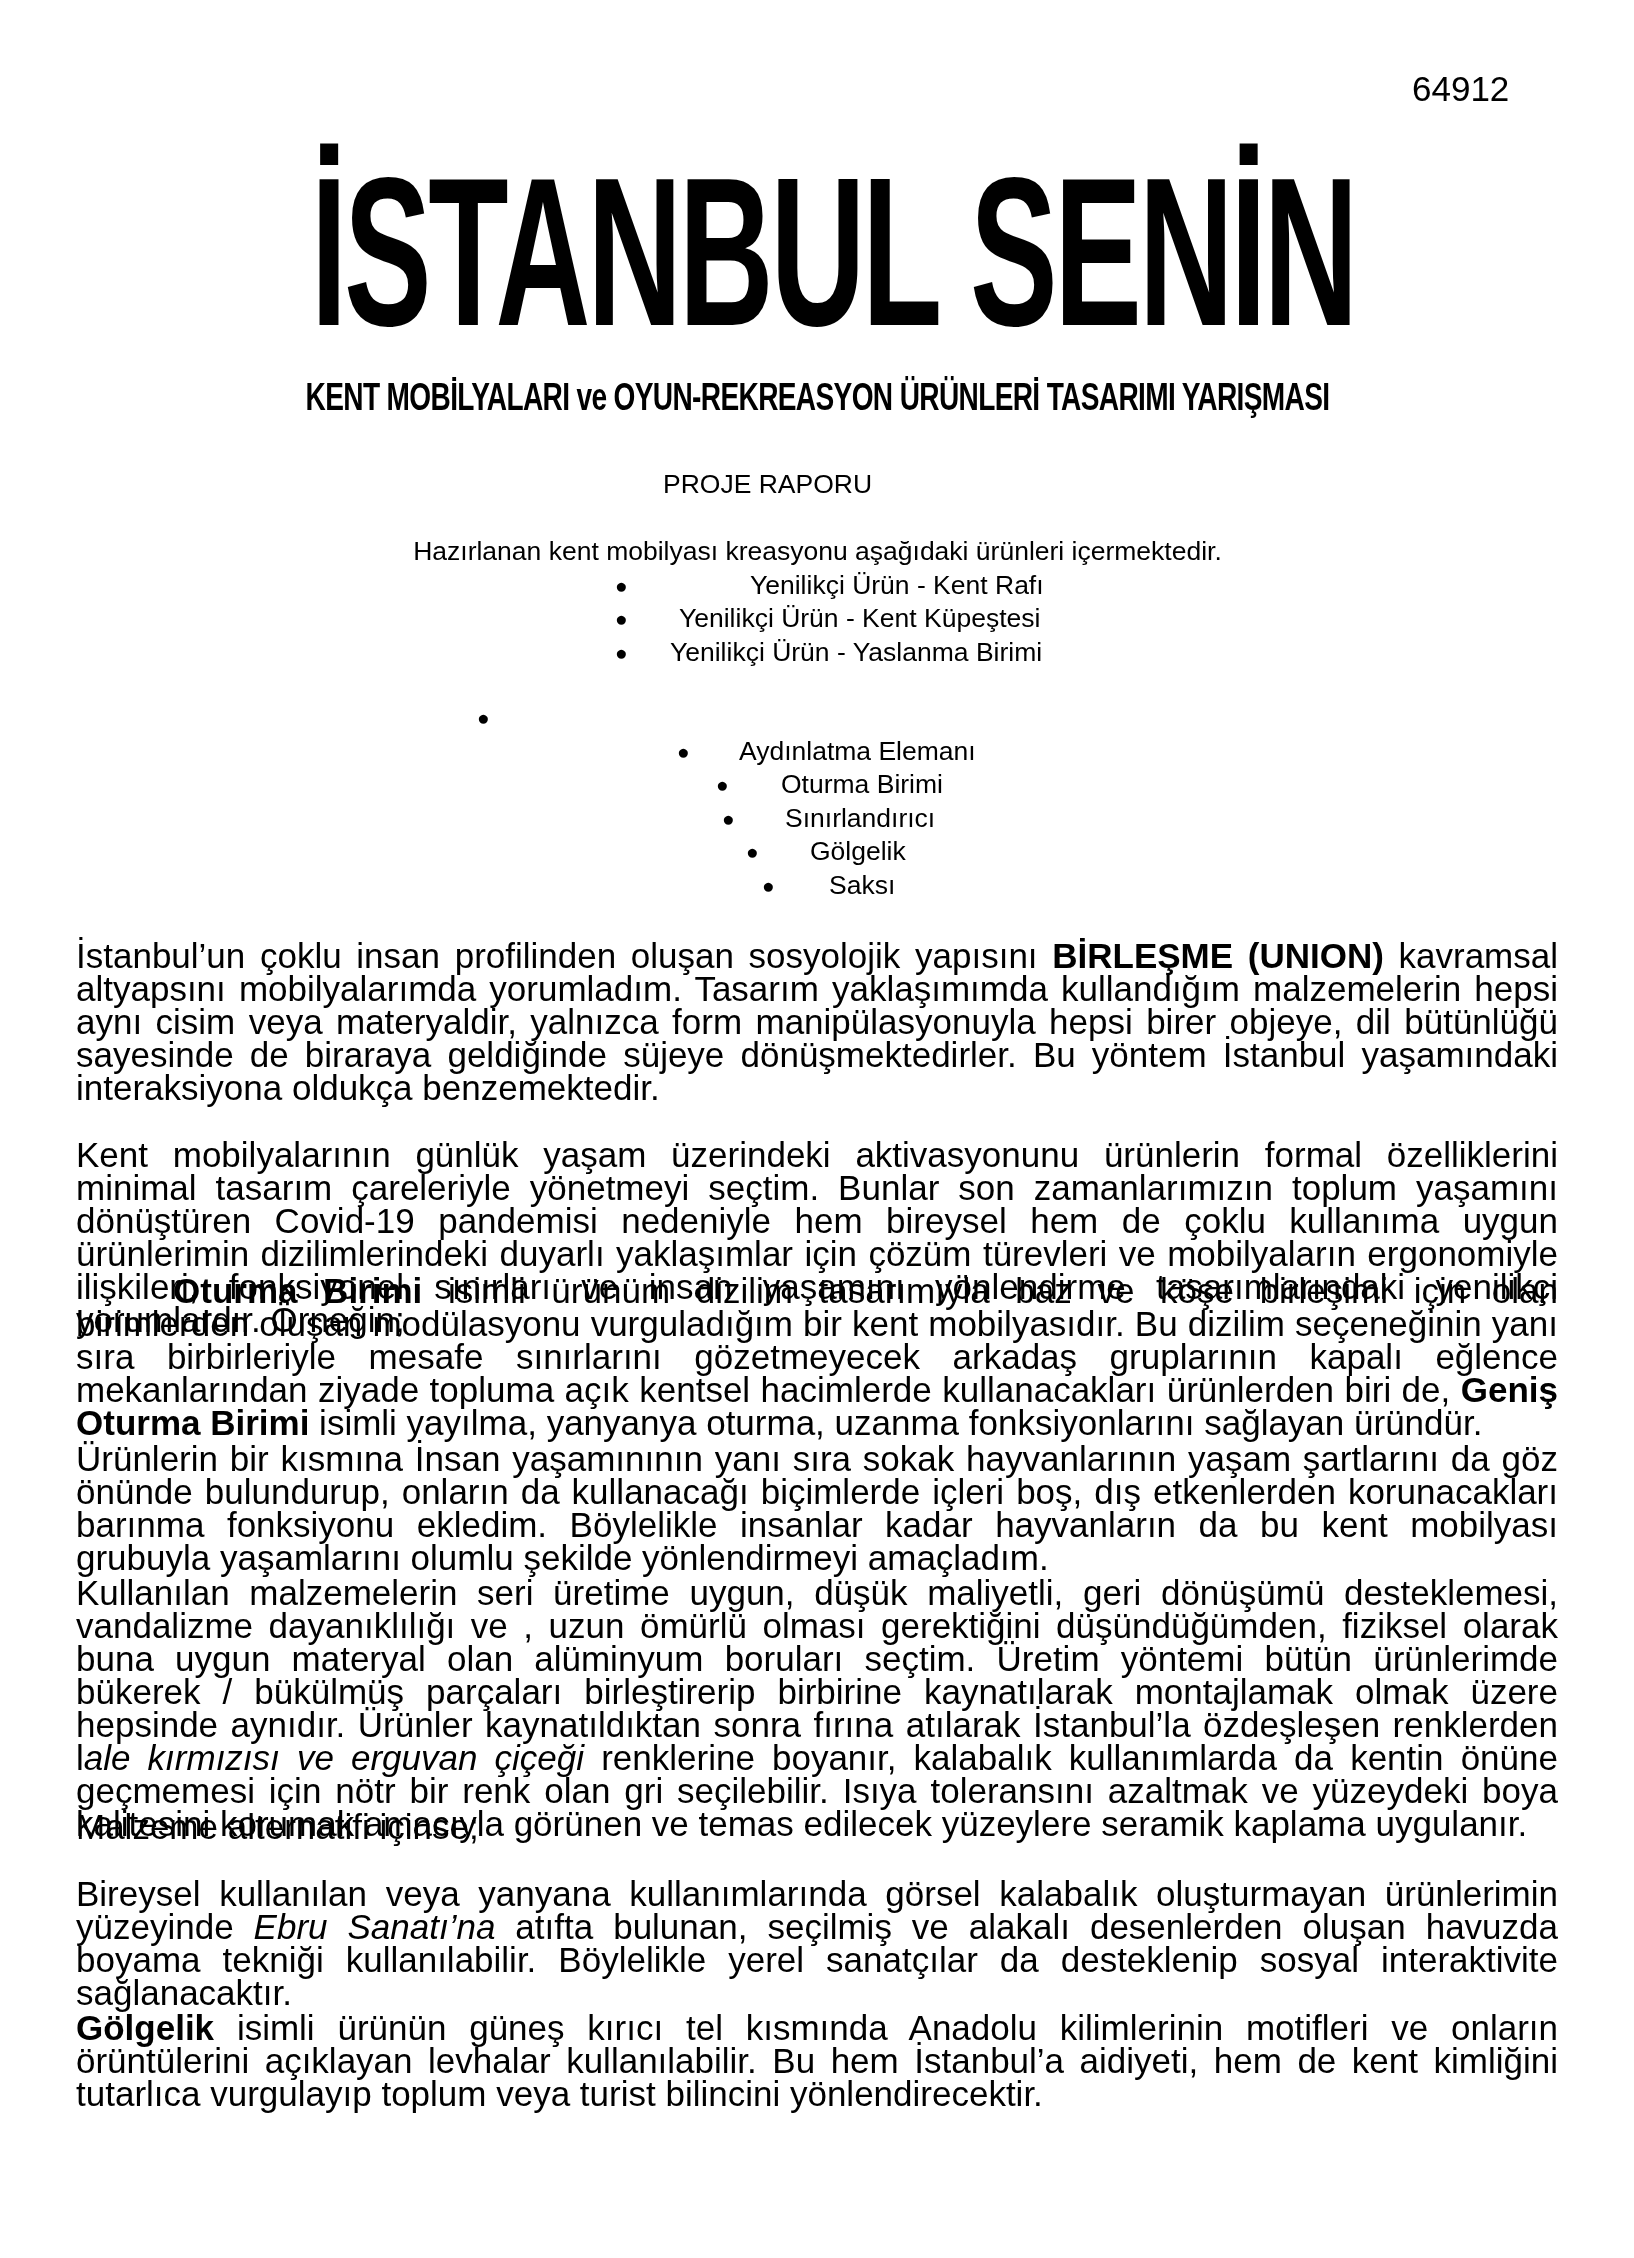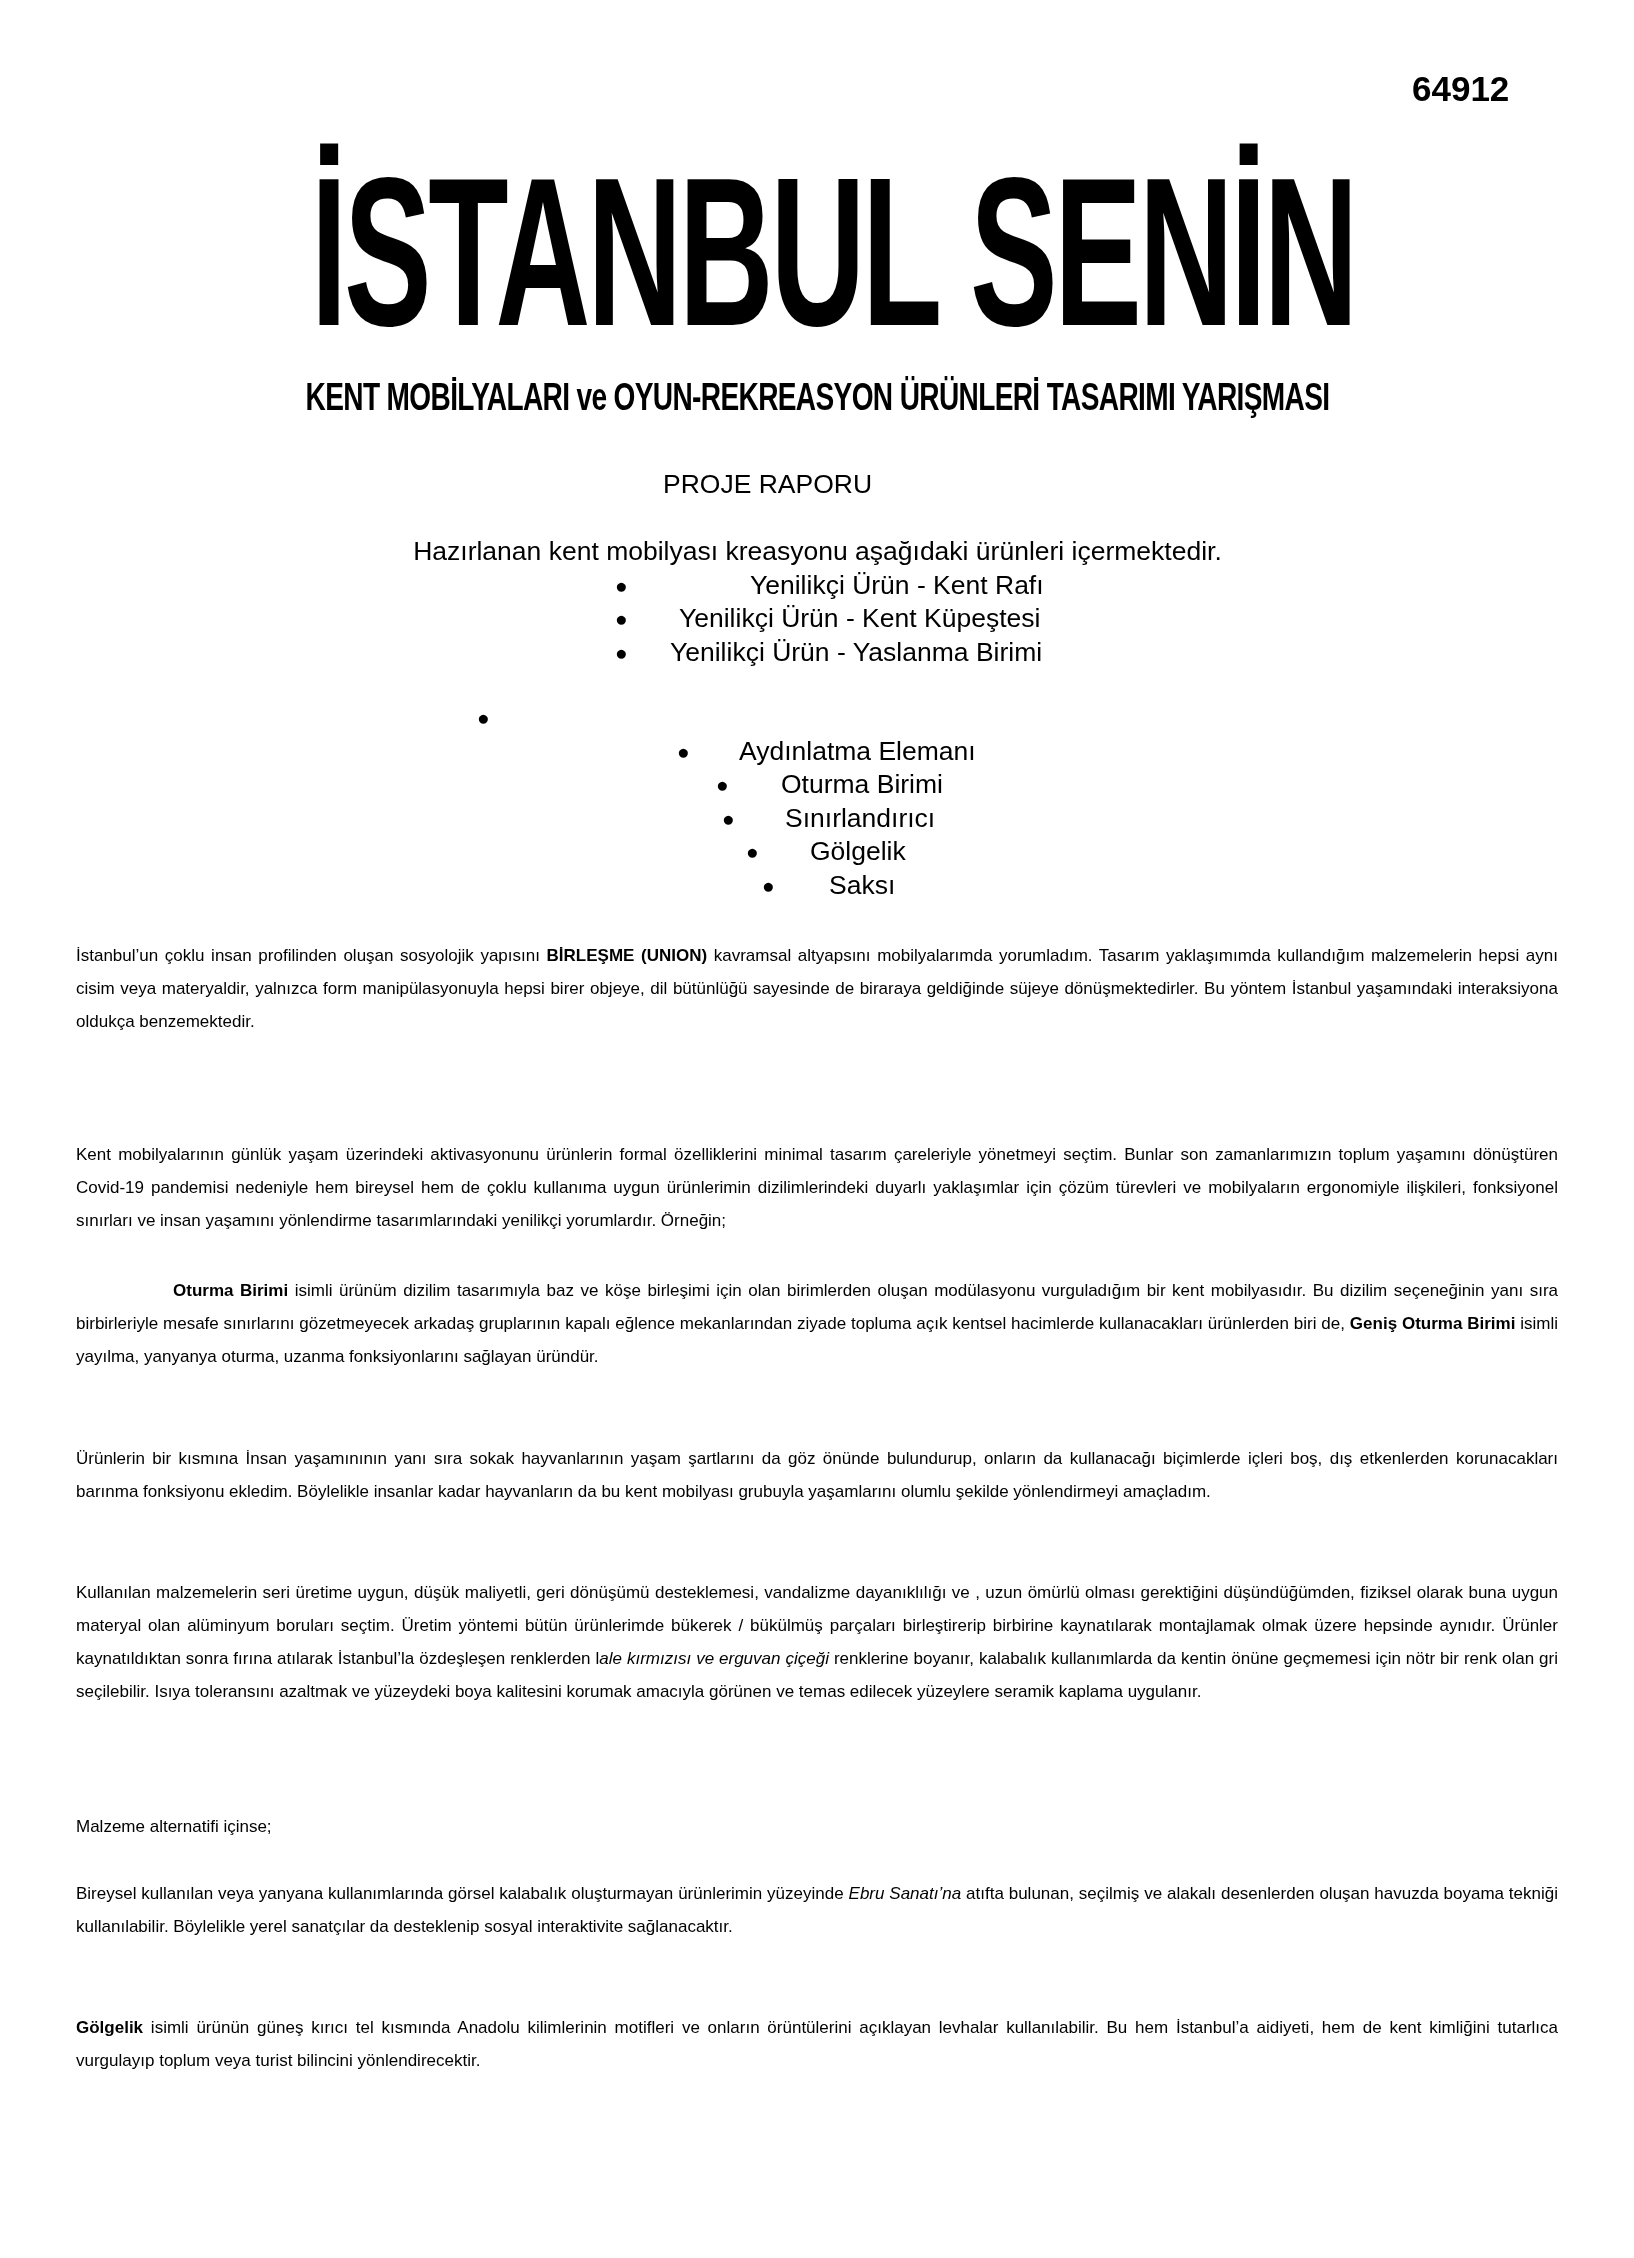--- a/index.html
+++ b/index.html
@@ -1,25 +1,25 @@
 <!DOCTYPE html>
 <html style="font-size:14px"><head>
 <meta charset="utf-8">
 <style>
   html, body { margin: 0; padding: 0; background: #ffffff; }
   body { width: 1635px; height: 2258px; position: relative; overflow: hidden; color: #000; font-family: "Liberation Sans", sans-serif; }
-  .page-number { position: absolute; top: 69px; left: 1412px; font-size: 35px; font-family: "Liberation Sans", sans-serif; font-weight: bold; }
+  .page-number { position: absolute; top: 69px; left: 1412px; font-size: 35px; font-family: "Liberation Sans", sans-serif; }
   .title { position: absolute; top: 150px; left: 0; width: 1635px; text-align: center; font-family: "Liberation Sans", sans-serif; font-weight: bold; font-size: 212px; line-height: 203px; letter-spacing: -5.3px; transform: scaleX(0.62); transform-origin: center; white-space: nowrap; }
   .subtitle { position: absolute; top: 375px; left: 0; width: 1635px; text-align: center; font-family: "Liberation Sans", sans-serif; font-weight: bold; font-size: 39px; letter-spacing: -0.9px; transform: scaleX(0.72); transform-origin: center; white-space: nowrap; }
   .report-label { position: absolute; top: 469px; left: 0; width: 1535px; text-align: center; font-size: 26.5px; }
   .intro { position: absolute; top: 536px; left: 0; width: 1635px; text-align: center; font-size: 26.5px; }
   .bullet-row { position: absolute; left: 0; width: 1635px; font-size: 26.5px; height: 34px; }
   .bullet-row .dot { position: absolute; font-size: 21px; top: 3.5px; }
   .bullet-row .txt { position: absolute; white-space: nowrap; }
-  .body-text { position: absolute; left: 76px; width: 1482px; font-size: 17px; line-height: 33px; text-align: justify; }
+  .body-text { position: absolute; left: 76px; width: 1482px; font-size: 35px; line-height: 33px; text-align: justify; }
   .body-text p { margin: 0; }
   .body-text .last { text-align-last: left; }
   b { font-weight: bold; }
   i { font-style: italic; }
 </style>
 </head>
 <body>
 
 <div class="page-number">64912</div>
 

